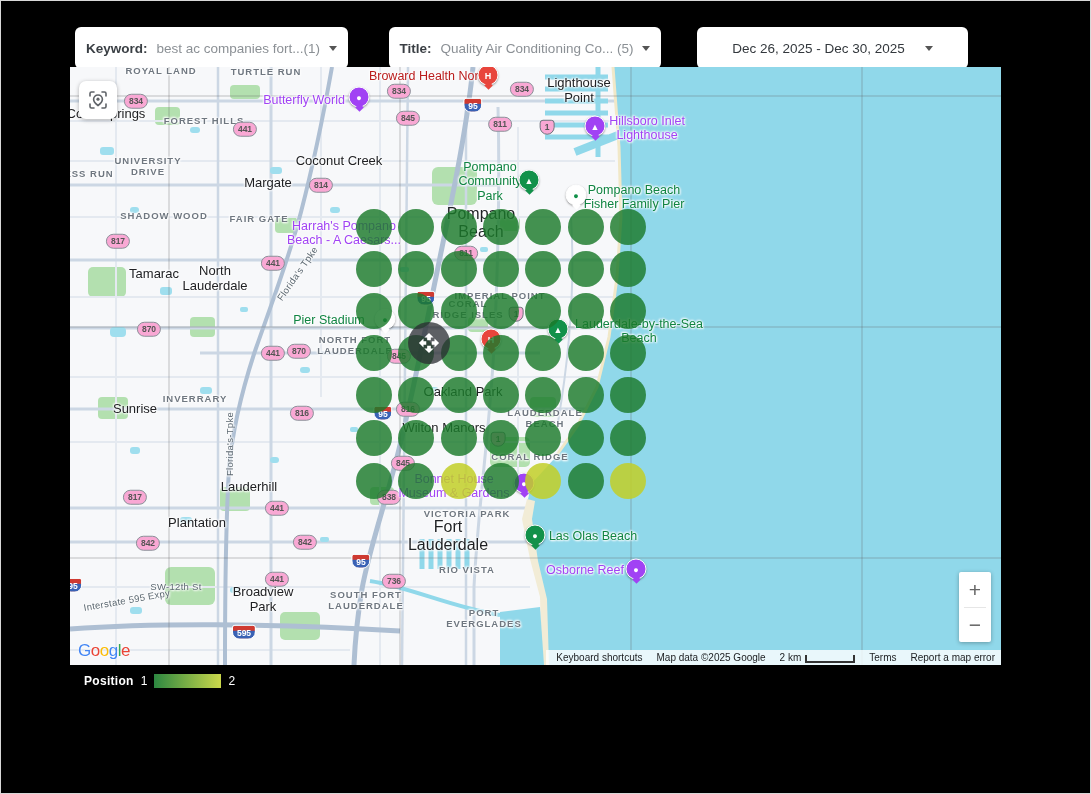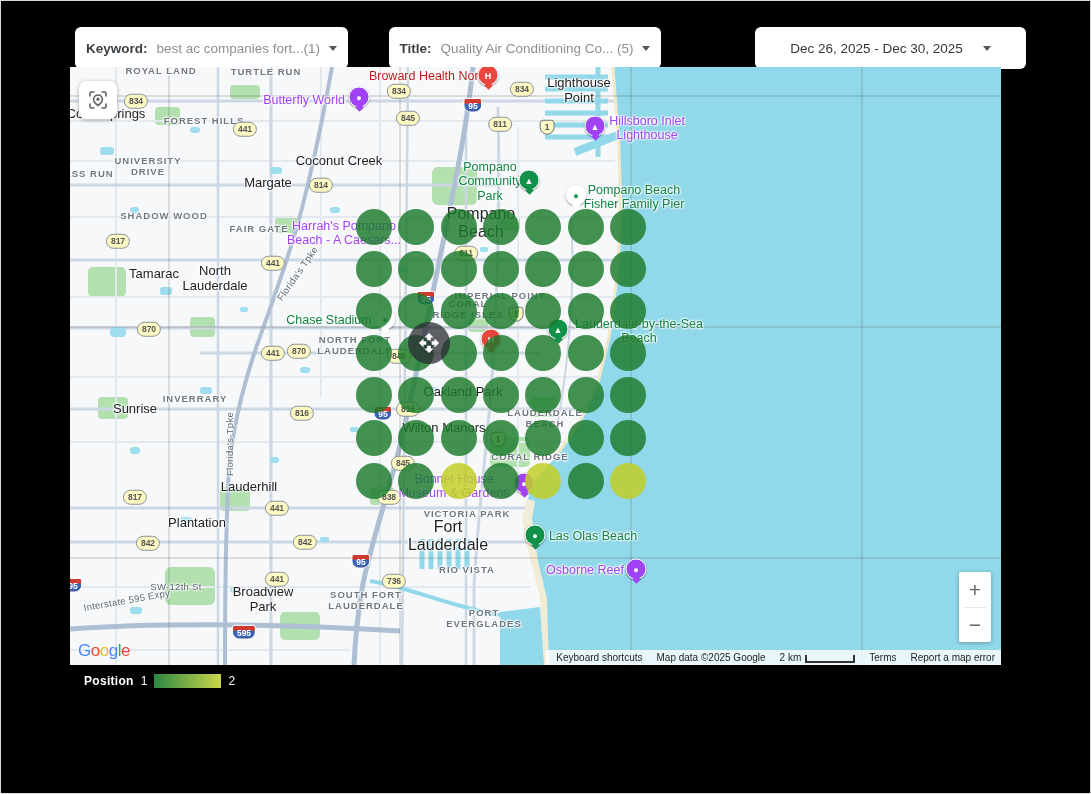--- a/index.html
+++ b/index.html
@@ -3,37 +3,37 @@
 <meta charset="utf-8">
 <style>
   html,body{margin:0;padding:0;background:#000;}
   .page{position:relative;width:1091px;height:794px;background:#000;border:1px solid #d8d8d8;box-sizing:border-box;
         font-family:"Liberation Sans",sans-serif;overflow:hidden;}
   
   .pill{position:absolute;top:26px;height:42px;background:#fff;border-radius:6px;display:flex;align-items:center;
         justify-content:center;gap:9px;font-size:13.5px;box-shadow:0 1px 3px rgba(0,0,0,.4);cursor:pointer;}
   #pill-keyword{left:74px;width:273px;}
   #pill-title{left:388px;width:272px;}
-  #pill-date{left:754px;width:271px;gap:20px;}
+  #pill-date{left:696px;width:271px;gap:20px;}
   .pill-label{color:#3a3f44;font-weight:700;}
   .pill-value{color:#8b9095;}
   .pill-date-text{color:#33383d;}
   .caret{width:0;height:0;border-left:4px solid transparent;border-right:4px solid transparent;border-top:5px solid #555;}
   
   .map{position:absolute;left:69px;top:66px;width:931px;height:598px;background:#f7f8fa;overflow:hidden;cursor:grab;}
   .map svg.base{position:absolute;left:0;top:0;}
   .layer{position:absolute;left:0;top:0;width:100%;height:100%;}
   .lbl{position:absolute;transform:translate(-50%,-50%);white-space:pre-line;text-align:center;line-height:1.15;
        text-shadow:0 0 2px #fff,0 0 3px #fff,1px 1px 2px #fff,-1px -1px 2px #fff;pointer-events:none;}
   .lbl.area{font-size:9.5px;letter-spacing:1px;color:#6f7780;font-weight:700;}
   .lbl.road{font-size:9.5px;color:#5b6770;letter-spacing:.3px;}
   .lbl.city{font-size:13px;color:#202124;font-weight:500;}
   .lbl.citylg{font-size:16px;color:#1e2023;font-weight:500;}
   .lbl.poi{font-size:12.5px;font-weight:500;}
-  .badge{position:absolute;transform:translate(-50%,-50%);background:#fef9c3;border:1.5px solid #8a9199;border-radius:9px;
+  .badge{position:absolute;transform:translate(-50%,-50%);background:#f9a8d4;border:1.5px solid #8a9199;border-radius:9px;
          font-size:8.5px;color:#555;padding:2px 4px;font-weight:700;line-height:1;}
   .badge.us{border-radius:4px 4px 9px 9px;border-color:#6d747c;}
   .badge.i{background:linear-gradient(#cf3a31 0 5px,#3a62b5 5px 100%);color:#fff;border:1px solid #fff;
            border-radius:3px 3px 8px 8px;padding:2.5px 4px 1.5px;}
   .poi-dot{position:absolute;transform:translate(-50%,-50%);width:19px;height:19px;border-radius:50%;
            border:1.5px solid #fff;box-shadow:0 1px 2px rgba(0,0,0,.35);display:flex;align-items:center;
            justify-content:center;font-size:9px;font-weight:700;cursor:pointer;}
   .poi-dot::after{content:"";position:absolute;left:50%;bottom:-4px;width:6px;height:6px;background:inherit;
            transform:translateX(-50%) rotate(45deg);z-index:-1;}
   .grid-dot{position:absolute;transform:translate(-50%,-50%);width:36px;height:36px;border-radius:50%;cursor:pointer;}
@@ -202,21 +202,21 @@
     </svg>
 
     <div class="layer" id="labels-layer">
         <div class="lbl area" style="left: 91px; top: 4px; transform: translate(-50%, -50%);">ROYAL LAND</div>
         <div class="lbl area" style="left: 196px; top: 5px; transform: translate(-50%, -50%);">TURTLE RUN</div>
         <div class="lbl area" style="left: 106px; top: 54px; transform: translate(-50%, -50%); margin-left: 28px;">FOREST HILLS</div>
         <div class="lbl area" style="left: 78px; top: 100px; transform: translate(-50%, -50%);">UNIVERSITY
 DRIVE</div>
         <div class="lbl area" style="left: 19px; top: 107px; transform: translate(-50%, -50%);">ESS RUN</div>
         <div class="lbl area" style="left: 94px; top: 149px; transform: translate(-50%, -50%);">SHADOW WOOD</div>
-        <div class="lbl area" style="left: 189px; top: 162px; transform: translate(-50%, -50%);">FAIR GATE</div>
+        <div class="lbl area" style="left: 189px; top: 152px; transform: translate(-50%, -50%);">FAIR GATE</div>
         <div class="lbl area" style="left: 430px; top: 229px; transform: translate(-50%, -50%);">IMPERIAL POINT</div>
         <div class="lbl area" style="left: 398px; top: 243px; transform: translate(-50%, -50%);">CORAL
 RIDGE ISLES</div>
         <div class="lbl area" style="left: 285px; top: 279px; transform: translate(-50%, -50%);">NORTH FORT
 LAUDERDALE</div>
         <div class="lbl area" style="left: 475px; top: 352px; transform: translate(-50%, -50%);">LAUDERDALE
 BEACH</div>
         <div class="lbl area" style="left: 460px; top: 390px; transform: translate(-50%, -50%);">CORAL RIDGE</div>
         <div class="lbl area" style="left: 397px; top: 447px; transform: translate(-50%, -50%);">VICTORIA PARK</div>
         <div class="lbl area" style="left: 397px; top: 503px; transform: translate(-50%, -50%);">RIO VISTA</div>
@@ -294,21 +294,21 @@
         <div class="poi-dot" style="background: rgb(161, 66, 244); color: rgb(255, 255, 255); left: 525px; top: 59px; transform: translate(-50%, -50%);">▲</div>
         <div class="lbl poi" style="color: rgb(16, 132, 66); left: 420px; top: 115px; transform: translate(-50%, -50%);">Pompano
 Community
 Park</div>
         <div class="poi-dot" style="background: rgb(18, 145, 74); color: rgb(255, 255, 255); left: 459px; top: 113px; transform: translate(-50%, -50%);">▲</div>
         <div class="lbl poi" style="color: rgb(16, 132, 66); left: 564px; top: 130px; transform: translate(-50%, -50%);">Pompano Beach
 Fisher Family Pier</div>
         <div class="poi-dot" style="background: rgb(255, 255, 255); color: rgb(18, 145, 74); left: 506px; top: 128px; transform: translate(-50%, -50%);">●</div>
         <div class="lbl poi" style="color: rgb(161, 66, 244); left: 274px; top: 166px; transform: translate(-50%, -50%);">Harrah's Pompano
 Beach - A Caesars...</div>
-        <div class="lbl poi" style="color: rgb(16, 132, 66); left: 259px; top: 253px; transform: translate(-50%, -50%);">Chase Stadium</div>
+        <div class="lbl poi" style="color: rgb(16, 132, 66); left: 259px; top: 253px; transform: translate(-50%, -50%);">Pier Stadium</div>
         <div class="poi-dot" style="background: rgb(255, 255, 255); color: rgb(18, 145, 74); left: 315px; top: 252px; transform: translate(-50%, -50%);">●</div>
         <div class="lbl poi" style="color: rgb(16, 132, 66); left: 569px; top: 264px; transform: translate(-50%, -50%);">Lauderdale-by-the-Sea
 Beach</div>
         <div class="poi-dot" style="background: rgb(18, 145, 74); color: rgb(255, 255, 255); left: 488px; top: 262px; transform: translate(-50%, -50%);">▲</div>
         <div class="poi-dot" style="background: rgb(232, 69, 60); color: rgb(255, 255, 255); left: 421px; top: 272px; transform: translate(-50%, -50%);">H</div>
         <div class="lbl poi" style="color: rgb(161, 66, 244); left: 384px; top: 419px; transform: translate(-50%, -50%);">Bonnet House
 Museum &amp; Gardens</div>
         <div class="poi-dot" style="background: rgb(161, 66, 244); color: rgb(255, 255, 255); left: 454px; top: 416px; transform: translate(-50%, -50%);">●</div>
         <div class="lbl poi" style="color: rgb(16, 132, 66); left: 523px; top: 469px; transform: translate(-50%, -50%);">Las Olas Beach</div>
         <div class="poi-dot" style="background: rgb(18, 145, 74); color: rgb(255, 255, 255); left: 465px; top: 468px; transform: translate(-50%, -50%);">●</div>

